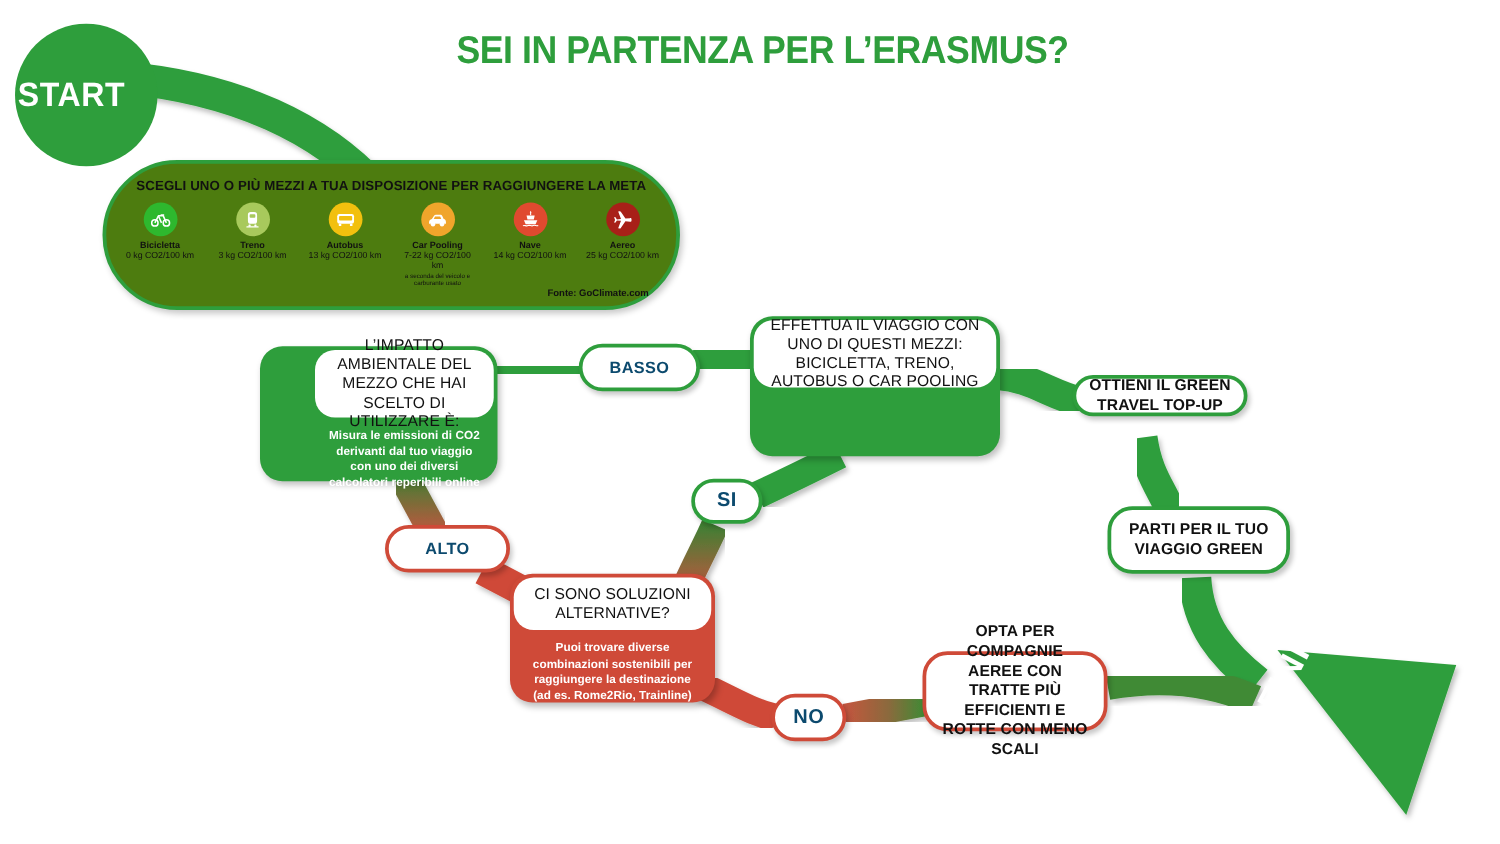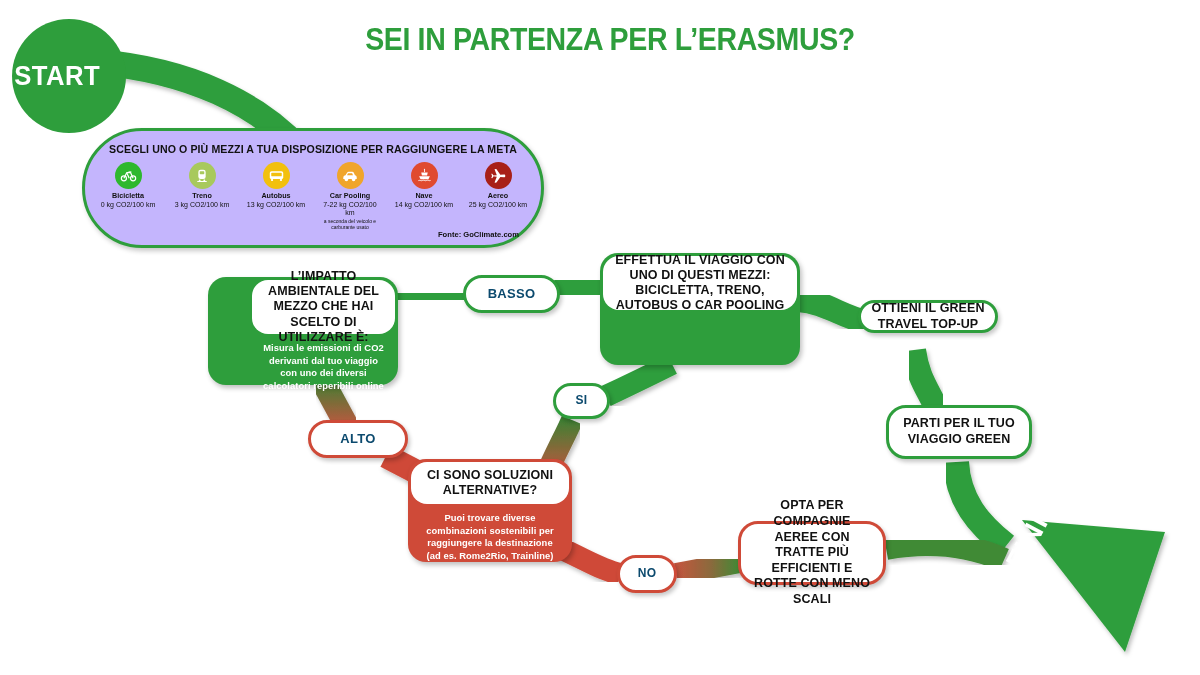--- a/index.html
+++ b/index.html
@@ -47,38 +47,38 @@
   .pill{
     background:#ffffff;border:3px solid #2e9e3c;border-radius:999px;
     display:flex;align-items:center;justify-content:center;
     box-shadow:2px 3px 4px rgba(0,0,0,0.22);
   }
   .pill.red{border-color:#cf4a38;}
   .pill span{
     color:#0c4a6e;font-size:13px;font-weight:bold;letter-spacing:0.3px;
     text-align:center;line-height:1.15;padding:0 8px;
   }
-  .pill.small span{font-size:12px;}
+  .pill.small span{font-size:16px;}
 
   
   .card{
     border-radius:18px;
     box-shadow:2px 3px 5px rgba(0,0,0,0.25);
     overflow:visible;
   }
   .card.green{background:#2e9e3c;}
   .card.red{background:#cf4a38;}
   .card-head{
     background:#ffffff;border-radius:16px;
     margin:3px;
     display:flex;align-items:center;justify-content:center;
     text-align:center;
   }
   .card-head span{
-    color:#111111;font-weight:bold;font-size:12.5px;line-height:1.22;
+    color:#111111;font-weight:normal;font-size:12.5px;line-height:1.22;
     letter-spacing:0.1px;padding:6px 10px;display:block;
   }
   .card-body{
     color:#ffffff;font-weight:bold;font-size:9.4px;line-height:1.34;
     text-align:center;padding:5px 12px 9px 12px;letter-spacing:0.05px;
   }
 
   
   .obox{
     background:#ffffff;border:3px solid #2e9e3c;border-radius:20px;
@@ -87,21 +87,21 @@
   }
   .obox.red{border-color:#cf4a38;}
   .obox span{
     color:#111111;font-size:12.5px;font-weight:bold;line-height:1.25;
     padding:0 10px;letter-spacing:0.1px;
   }
 
   
   .transport-card{
     position:absolute;left:82px;top:128px;width:462px;height:120px;
-    background:#c4b5fd;border:3px solid #2e9e3c;border-radius:60px;
+    background:#4d7c0f;border:3px solid #2e9e3c;border-radius:60px;
     box-shadow:2px 3px 5px rgba(0,0,0,0.22);
     box-sizing:border-box;
   }
   .transport-title{
     text-align:center;font-size:10.6px;font-weight:bold;color:#111111;
     margin-top:12px;letter-spacing:0.1px;
   }
   .modes{
     display:flex;justify-content:center;gap:10px;margin-top:7px;padding:0 11px;
   }

